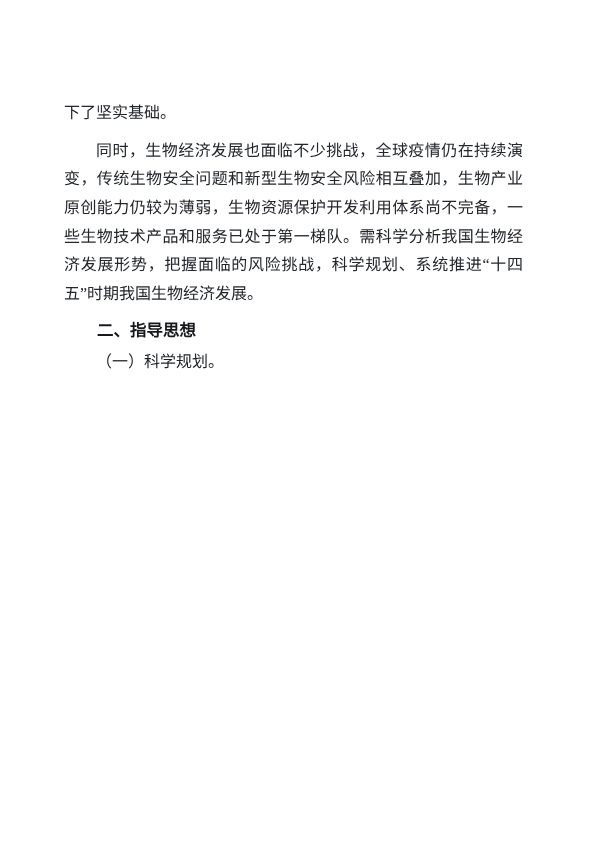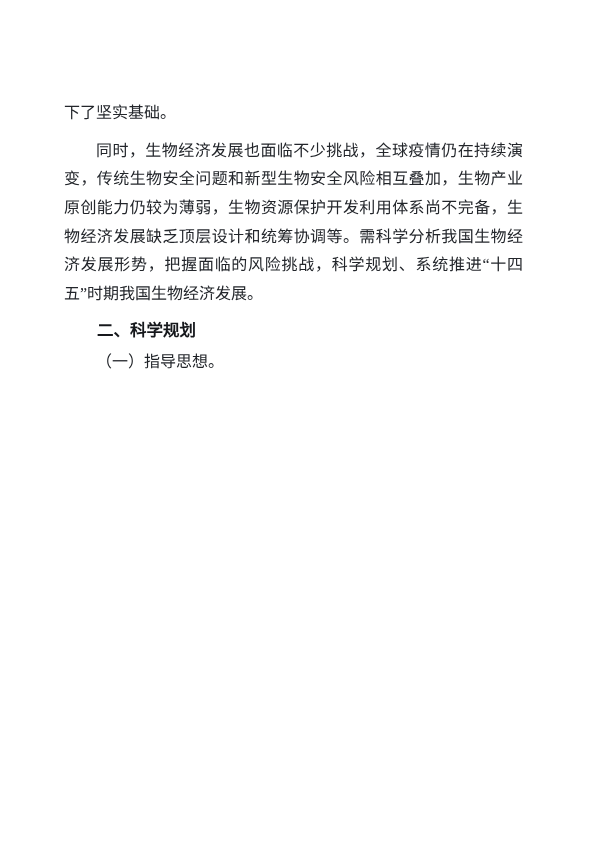--- a/index.html
+++ b/index.html
@@ -67,18 +67,18 @@
     letter-spacing: 1px;
     color: #2a2d33;
   }
 </style>
 </head>
 <body>
 
 <div class="page">
   <div class="body-text">
     <p class="para no-indent">下了坚实基础。</p>
-    <p class="para extra-space">同时，生物经济发展也面临不少挑战，全球疫情仍在持续演变，传统生物安全问题和新型生物安全风险相互叠加，生物产业原创能力仍较为薄弱，生物资源保护开发利用体系尚不完备，生物经济发展缺乏顶层设计和统筹协调等。需科学分析我国生物经济发展形势，把握面临的风险挑战，科学规划、系统推进“十四五”时期我国生物经济发展。</p>
-    <h2 class="section-heading">二、科学规划</h2>
-    <h3 class="subsection-heading">（一）指导思想。</h3>
+    <p class="para extra-space">同时，生物经济发展也面临不少挑战，全球疫情仍在持续演变，传统生物安全问题和新型生物安全风险相互叠加，生物产业原创能力仍较为薄弱，生物资源保护开发利用体系尚不完备，一些生物技术产品和服务已处于第一梯队。需科学分析我国生物经济发展形势，把握面临的风险挑战，科学规划、系统推进“十四五”时期我国生物经济发展。</p>
+    <h2 class="section-heading">二、指导思想</h2>
+    <h3 class="subsection-heading">（一）科学规划。</h3>
   </div>
   <div class="page-number">— 3 —</div>
 </div>
 
 </body></html>

